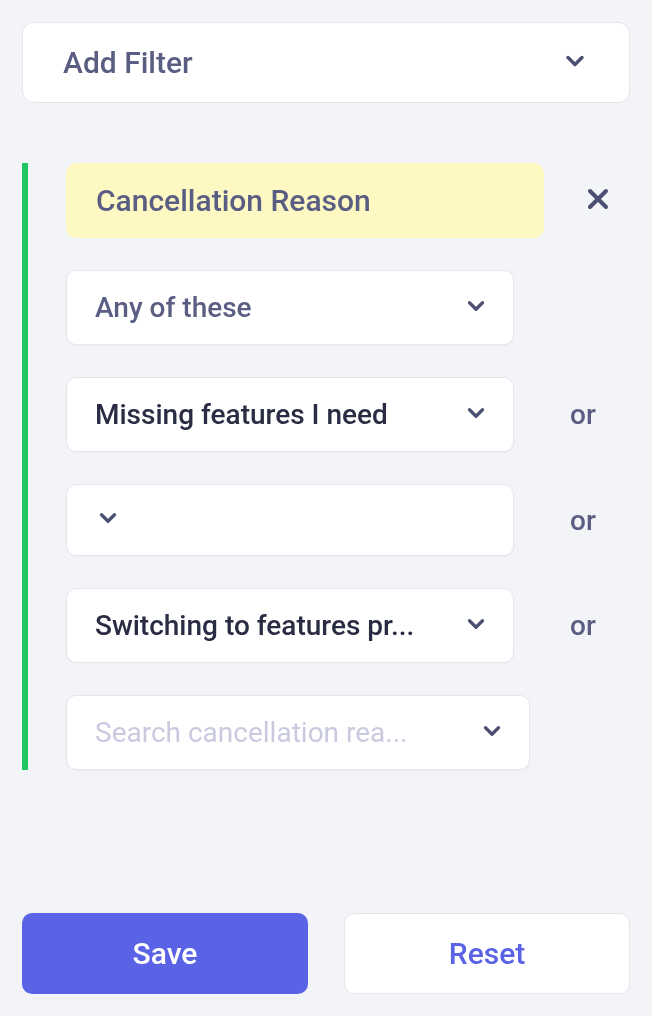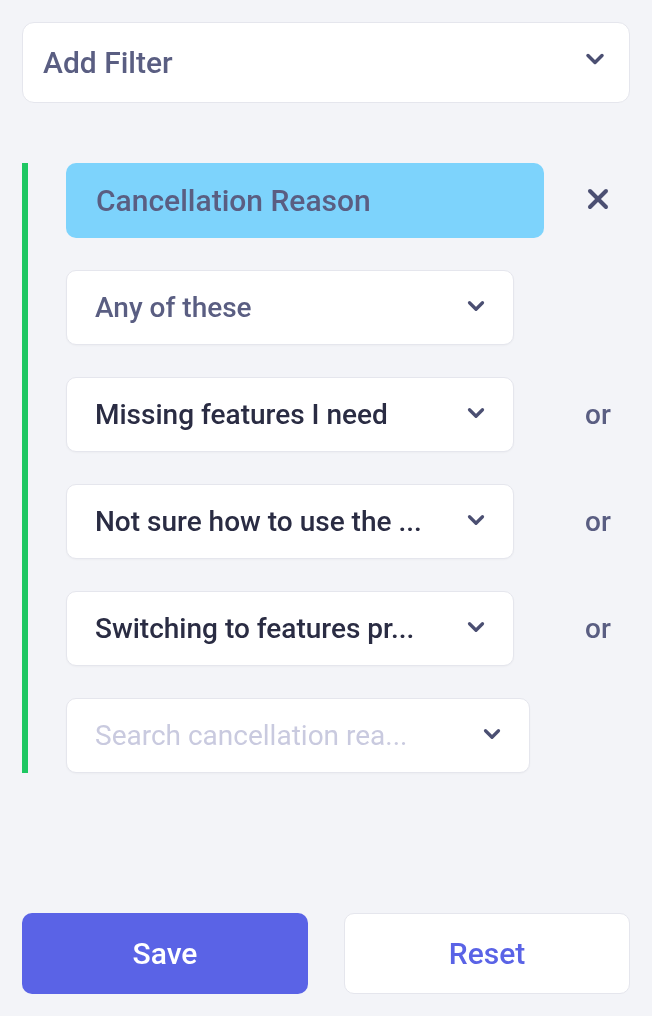--- a/index.html
+++ b/index.html
@@ -10,22 +10,23 @@
       height: 1016px;
       padding: 22px;
       display: flex;
       flex-direction: column;
     }
 
     .add-filter {
       background: #fff;
       border: 1px solid #e5e6ed;
       border-radius: 12px;
-      padding: 22px 20px;
-      display: flex;
+      padding: 22px 40px;
+      display: flex;
+      align-items: center;
       justify-content: space-between;
       cursor: pointer;
     }
     .add-filter-label {
       font-size: 30px;
       font-weight: 500;
       color: #5a5e82;
     }
 
     .filter-block {
@@ -37,21 +38,21 @@
       gap: 32px;
     }
 
     .row {
       display: flex;
       align-items: center;
       gap: 26px;
     }
 
     .chip {
-      background: #7dd3fc;
+      background: #fef9c3;
       border-radius: 10px;
       padding: 20px 30px;
       flex: 1;
       min-width: 0;
     }
     .chip-label {
       font-size: 30px;
       font-weight: 500;
       color: #5a5e82;
     }
@@ -95,21 +96,21 @@
     .select.value { width: 448px; }
     .select.value .select-text { color: #2a2c43; }
     .select.search { width: 464px; }
     .select.search .select-text { color: #c9cadf; font-weight: 400; }
 
     .or-badge {
       font-size: 28px;
       font-weight: 500;
       color: #5a5e82;
       width: 56px;
-      text-align: center;
+      text-align: left;
       margin-left: auto;
       margin-right: 4px;
     }
 
     .chevron {
       flex-shrink: 0;
       color: #4b4f72;
     }
 
     .footer {
@@ -183,21 +184,20 @@
         <svg width="26" height="26" viewBox="0 0 24 24" fill="none" stroke="currentColor" stroke-width="3" stroke-linecap="round" stroke-linejoin="round">
             <polyline points="6 9 12 15 18 9"></polyline>
           </svg>
       </span>
     </div>
     <span class="or-badge">or</span>
   </div>
 
   <div class="row">
     <div class="select value">
-      <span class="select-text">Not sure how to use the ...</span>
       <span class="chevron">
         <svg width="26" height="26" viewBox="0 0 24 24" fill="none" stroke="currentColor" stroke-width="3" stroke-linecap="round" stroke-linejoin="round">
             <polyline points="6 9 12 15 18 9"></polyline>
           </svg>
       </span>
     </div>
     <span class="or-badge">or</span>
   </div>
 
   <div class="row">

